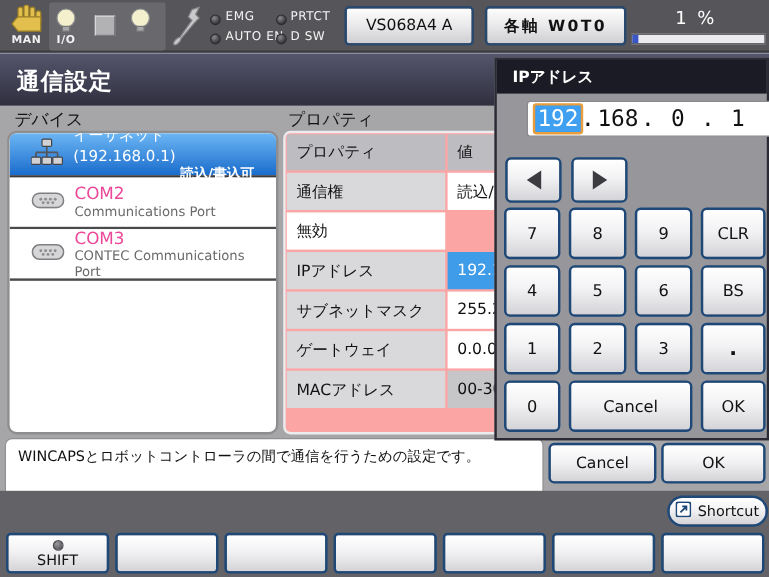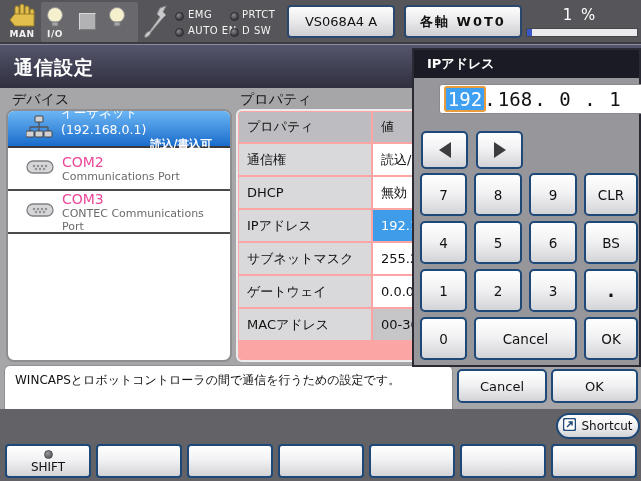--- a/index.html
+++ b/index.html
@@ -216,21 +216,20 @@
 <div class="abs settings-panel">
   <div class="t-row t-head">
     <div class="t-cell">プロパティ</div>
     <div class="t-cell">値</div>
   </div>
   <div class="t-row">
     <div class="t-cell t-prop">通信権</div>
     <div class="t-cell t-val">読込/</div>
   </div>
   <div class="t-row">
-    <div class="t-cell t-prop">DHCP</div>
     <div class="t-cell t-val">無効</div>
   </div>
   <div class="t-row">
     <div class="t-cell t-prop">IPアドレス</div>
     <div class="t-cell t-val sel">192.16</div>
   </div>
   <div class="t-row">
     <div class="t-cell t-prop">サブネットマスク</div>
     <div class="t-cell t-val">255.25</div>
   </div>

